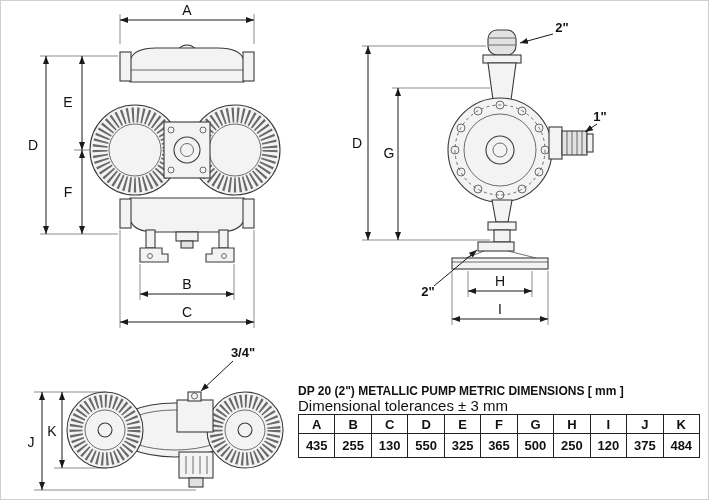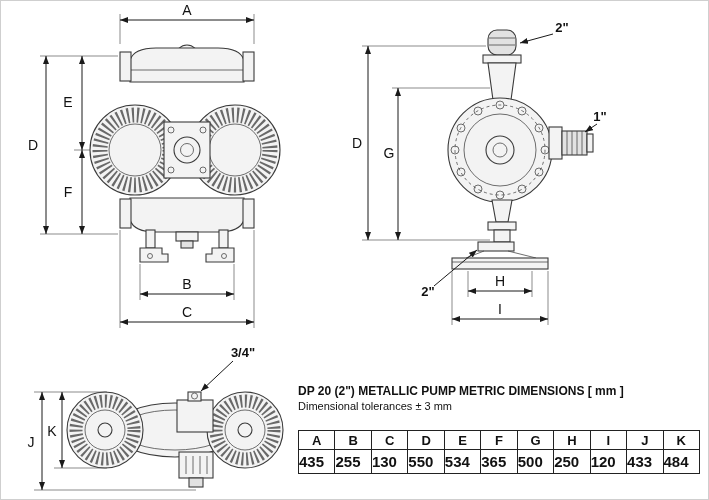--- a/index.html
+++ b/index.html
@@ -11,24 +11,24 @@
   .porttext{font-size:13px;font-weight:bold;}
   .outline{fill:#f3f3f3;stroke:#3a3a3a;stroke-width:1.1;}
   .solid{fill:#e2e2e2;stroke:#3a3a3a;stroke-width:1.1;}
   .thin{fill:none;stroke:#4a4a4a;stroke-width:0.8;}
   .ribs{fill:none;stroke:#5a5a5a;opacity:0.9;}
   .dim{stroke:#1a1a1a;stroke-width:1;fill:none;}
   .ext{stroke:#5a5a5a;stroke-width:0.7;fill:none;}
   .leader{stroke:#1a1a1a;stroke-width:1;fill:none;}
   .table-block{position:absolute;left:298px;top:384px;width:402px;color:#111;}
   .tbl-title{font-weight:bold;font-size:12px;line-height:15px;}
-  .tbl-sub{font-size:11px;line-height:14px;margin-bottom:17px;}
+  .tbl-sub{font-size:15px;line-height:14px;margin-bottom:1px;}
   table.dim-table{border-collapse:collapse;width:100%;table-layout:fixed;}
   table.dim-table th{border:1.6px solid #222;font-size:13px;font-weight:bold;text-align:center;height:18px;padding:0;}
-  table.dim-table td{border:1.6px solid #222;font-size:15px;font-weight:bold;height:23px;padding:0;}
+  table.dim-table td{border:1.6px solid #222;font-size:13px;font-weight:bold;text-align:center;height:23px;padding:0;}
 </style>
 </head>
 <body>
 
 <div id="stage">
 
 <svg width="709" height="500" viewBox="0 0 709 500">
   <defs>
     <marker id="ae" markerWidth="9" markerHeight="8" refX="8" refY="3" orient="auto" markerUnits="userSpaceOnUse">
       <path d="M0,0 L8,3 L0,6 Z" fill="#1a1a1a"></path>
@@ -248,25 +248,25 @@
       <th>H</th>
       <th>I</th>
       <th>J</th>
       <th>K</th>
     </tr>
     <tr>
       <td>435</td>
       <td>255</td>
       <td>130</td>
       <td>550</td>
-      <td>534</td>
+      <td>325</td>
       <td>365</td>
       <td>500</td>
       <td>250</td>
       <td>120</td>
-      <td>433</td>
+      <td>375</td>
       <td>484</td>
     </tr>
   </tbody>
       </table>
 </div>
 
 </div>
 
 </body></html>

